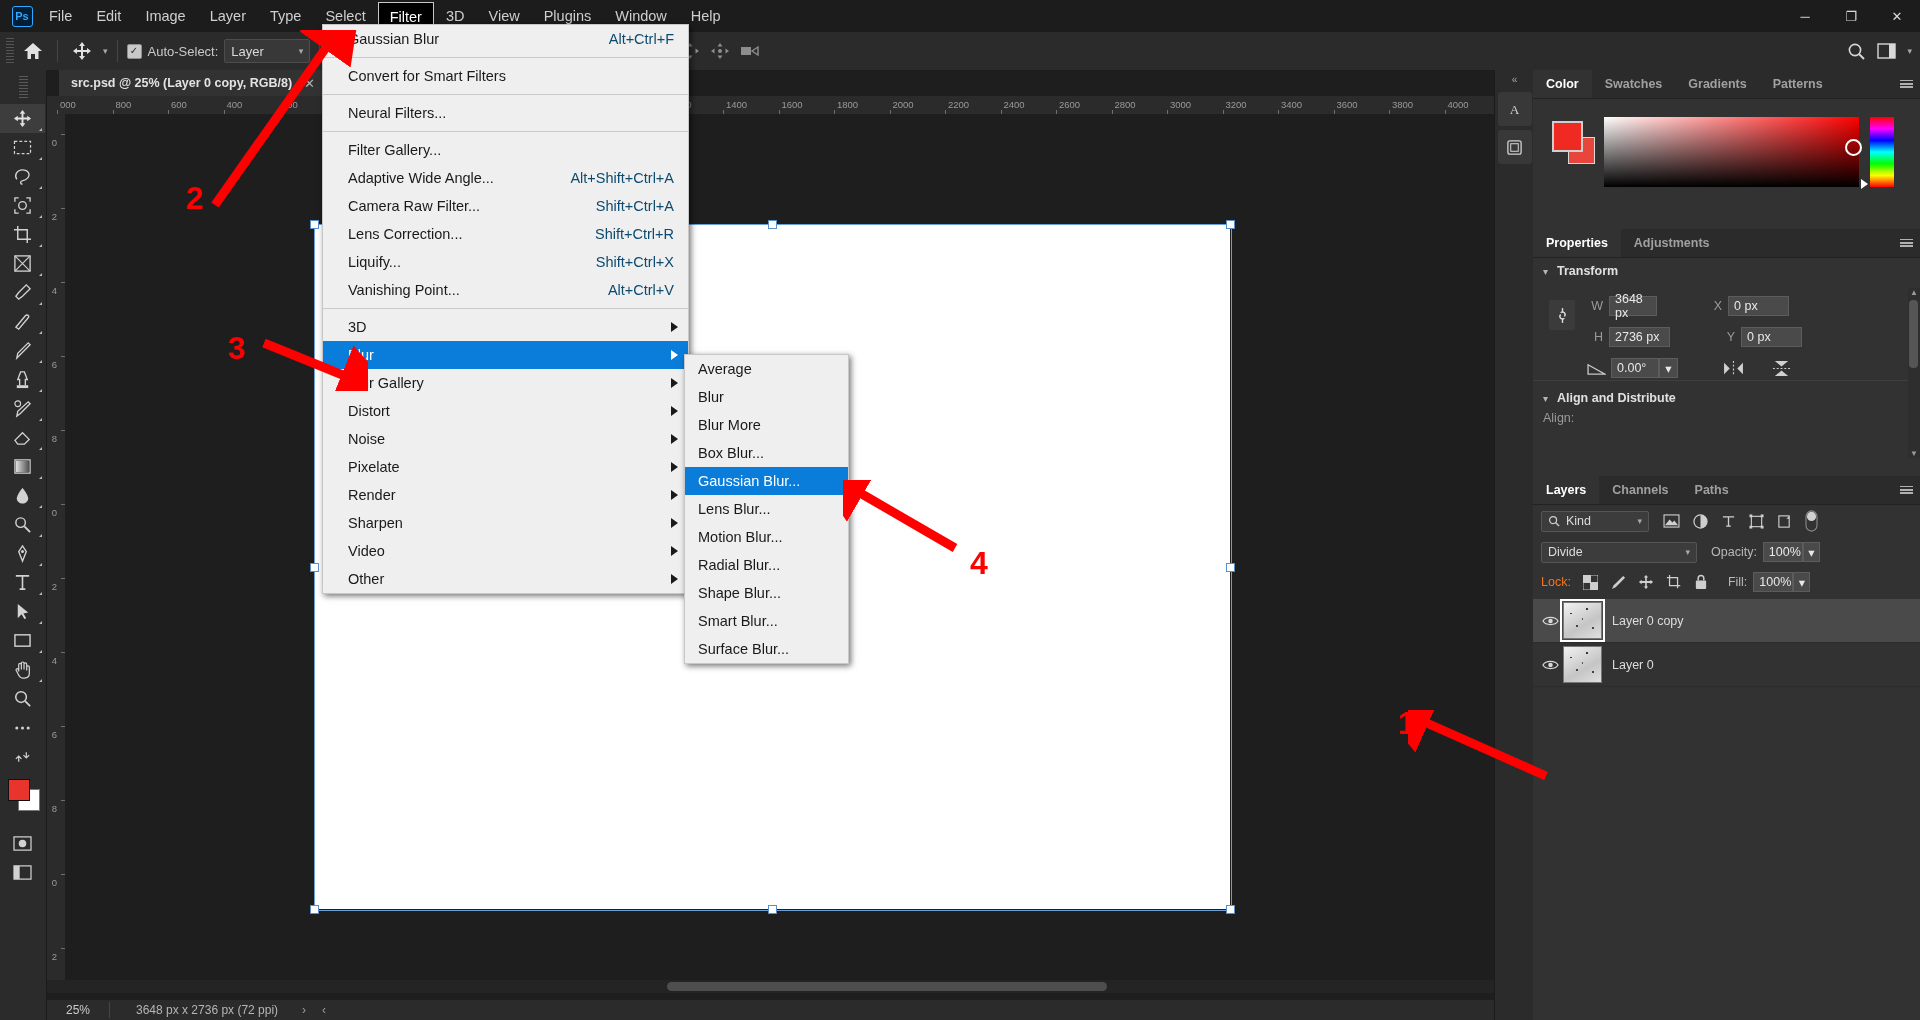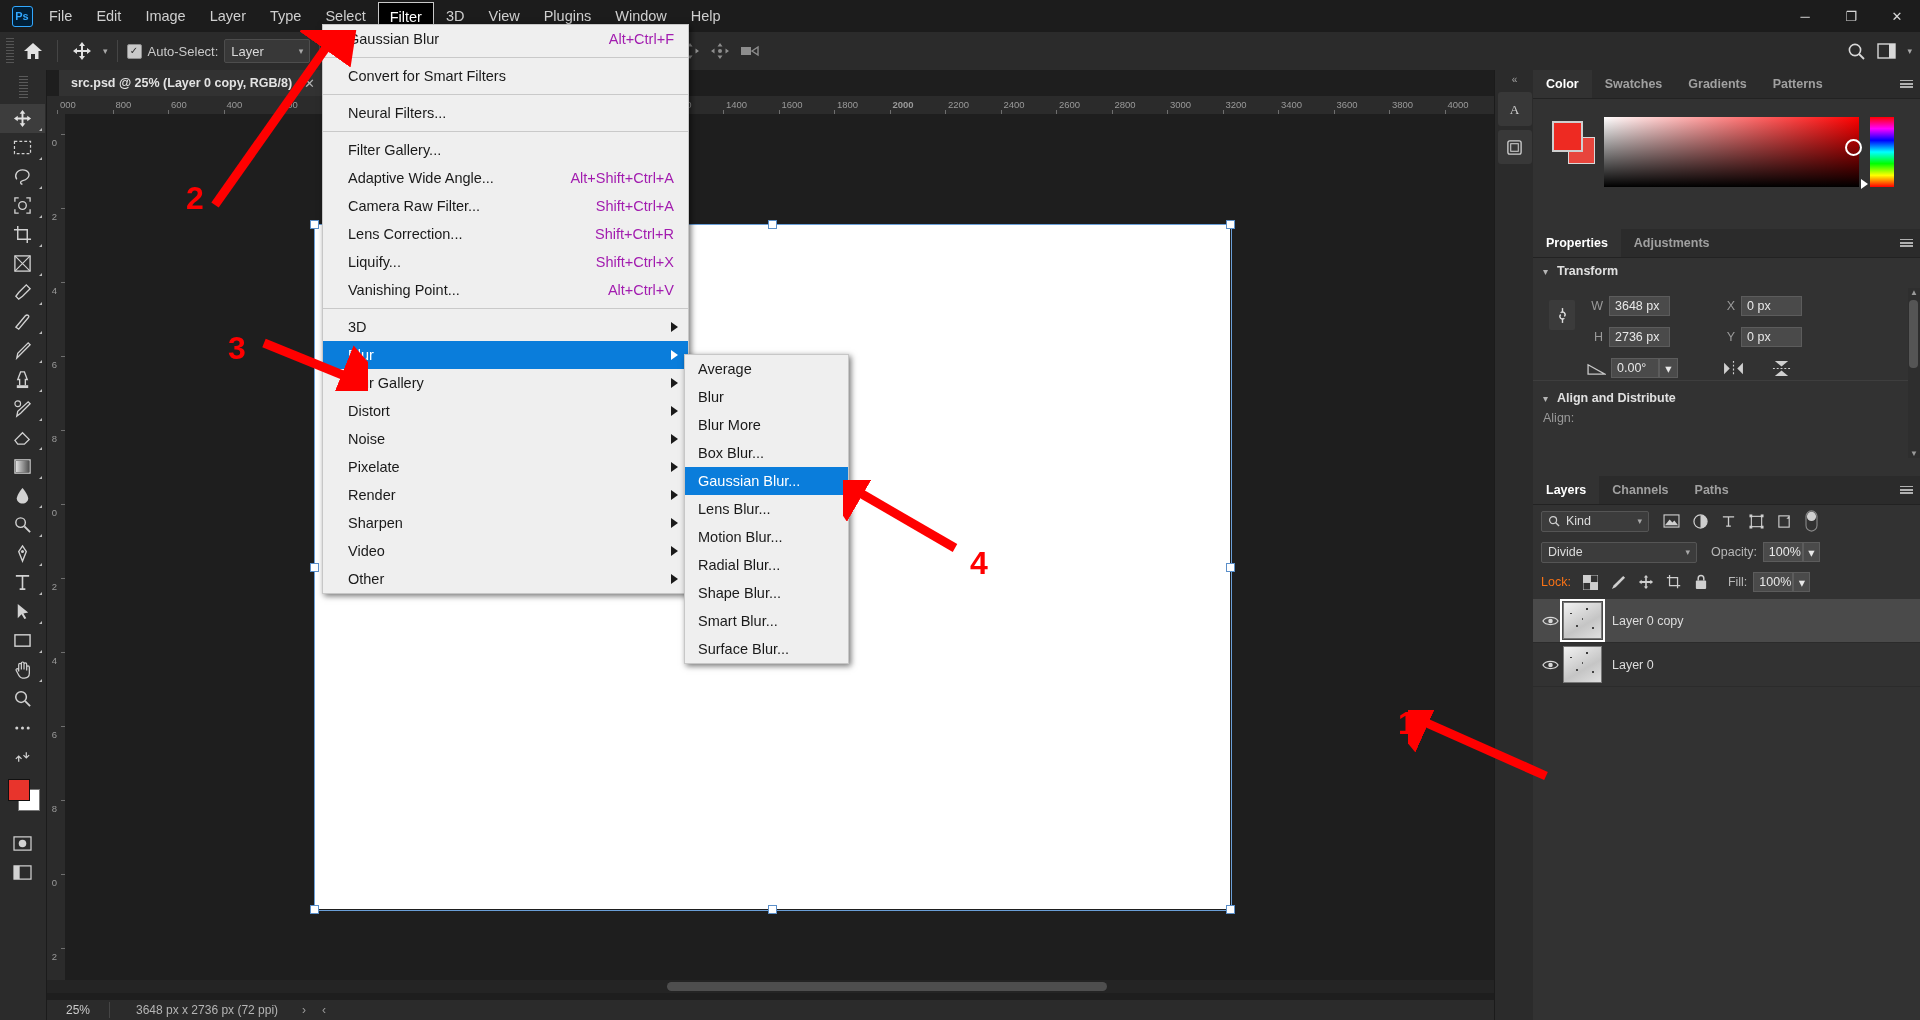--- a/index.html
+++ b/index.html
@@ -121,21 +121,21 @@
      radial-gradient(circle at 50% 45%,#555 0 1px,transparent 1px),
      linear-gradient(150deg,#f2f2f2,#c5c5c5 60%,#e0e0e0);}
   .lname{font-size:12.5px;color:#dcdcdc;}
 
   
   #filtermenu{position:absolute;left:322px;top:24px;width:365px;background:#efefef;color:#1a1a1a;
     box-shadow:2px 2px 6px rgba(0,0,0,.55);border:1px solid #c7c7c7;z-index:50;font-size:14.5px;}
   #blurmenu{position:absolute;left:684px;top:354px;width:163px;background:#efefef;color:#1a1a1a;
     box-shadow:2px 2px 6px rgba(0,0,0,.55);border:1px solid #c7c7c7;z-index:60;font-size:14.5px;}
   .mi{height:28px;display:flex;align-items:center;padding:0 14px 0 25px;position:relative;white-space:nowrap;}
-  .mi .sc{margin-left:auto;padding-left:28px;color:#a21caf;text-align:center;}
+  .mi .sc{margin-left:auto;padding-left:28px;color:#0c4a6e;text-align:center;}
   .mi.hl{background:#0a7ddb;color:#ffffff;}
   .mi.hl .arrow{border-left-color:#ffffff;}
   .arrow{position:absolute;right:10px;top:50%;margin-top:-5px;width:0;height:0;
     border-top:5px solid transparent;border-bottom:5px solid transparent;border-left:7px solid #1a1a1a;}
   .msep{height:1px;background:#c9c9c9;margin:4px 0;}
   #blurmenu .mi{padding:0 14px 0 13px;height:28px;}
 
   
   .ann-num{position:absolute;color:#ff0000;font-size:32px;font-weight:bold;font-family:"Liberation Sans",sans-serif;z-index:80;}
   .ann-arrow{position:absolute;z-index:79;}
@@ -478,21 +478,21 @@
     <div class="rt" style="left: 568px;">1000</div>
     <div class="rtick" style="left: 565px;"></div>
     <div class="rt" style="left: 623.5px;">1200</div>
     <div class="rtick" style="left: 620.5px;"></div>
     <div class="rt" style="left: 679px;">1400</div>
     <div class="rtick" style="left: 676px;"></div>
     <div class="rt" style="left: 734.5px;">1600</div>
     <div class="rtick" style="left: 731.5px;"></div>
     <div class="rt" style="left: 790px;">1800</div>
     <div class="rtick" style="left: 787px;"></div>
-    <div class="rt" style="left: 845.5px; font-weight: bold;">2000</div>
+    <div class="rt" style="left: 845.5px;">2000</div>
     <div class="rtick" style="left: 842.5px;"></div>
     <div class="rt" style="left: 901px;">2200</div>
     <div class="rtick" style="left: 898px;"></div>
     <div class="rt" style="left: 956.5px;">2400</div>
     <div class="rtick" style="left: 953.5px;"></div>
     <div class="rt" style="left: 1012px;">2600</div>
     <div class="rtick" style="left: 1009px;"></div>
     <div class="rt" style="left: 1067.5px;">2800</div>
     <div class="rtick" style="left: 1064.5px;"></div>
     <div class="rt" style="left: 1123px;">3000</div>
@@ -625,21 +625,21 @@
     <div style="position:relative;height:96px;">
       <div class="linkbtn" style="position:absolute;left:16px;top:16px;">
         <svg width="13" height="19" viewBox="0 0 14 20">
             <path d="M5 7 a3 3 0 0 1 4 0 a3 3 0 0 1 0 4 M9 13 a3 3 0 0 1 -4 0 a3 3 0 0 1 0 -4" fill="none" stroke="#dcdcdc" stroke-width="1.5"></path>
             <line x1="7" y1="2" x2="7" y2="7" stroke="#dcdcdc" stroke-width="1.5"></line>
             <line x1="7" y1="13" x2="7" y2="18" stroke="#dcdcdc" stroke-width="1.5"></line>
           </svg>
       </div>
       <div class="prop-row" style="position:absolute;left:54px;top:12px;">
         <span class="fl">W</span>
-        <div class="field" style="width:61px;">3648 px</div>
+        <div class="field" style="width:48px;">3648 px</div>
         <span class="fl" style="margin-left:49px;">X</span>
         <div class="field" style="width:61px;">0 px</div>
       </div>
       <div class="prop-row" style="position:absolute;left:54px;top:43px;">
         <span class="fl">H</span>
         <div class="field" style="width:61px;">2736 px</div>
         <span class="fl" style="margin-left:49px;">Y</span>
         <div class="field" style="width:61px;">0 px</div>
       </div>
       <div class="prop-row" style="position:absolute;left:54px;top:74px;">

